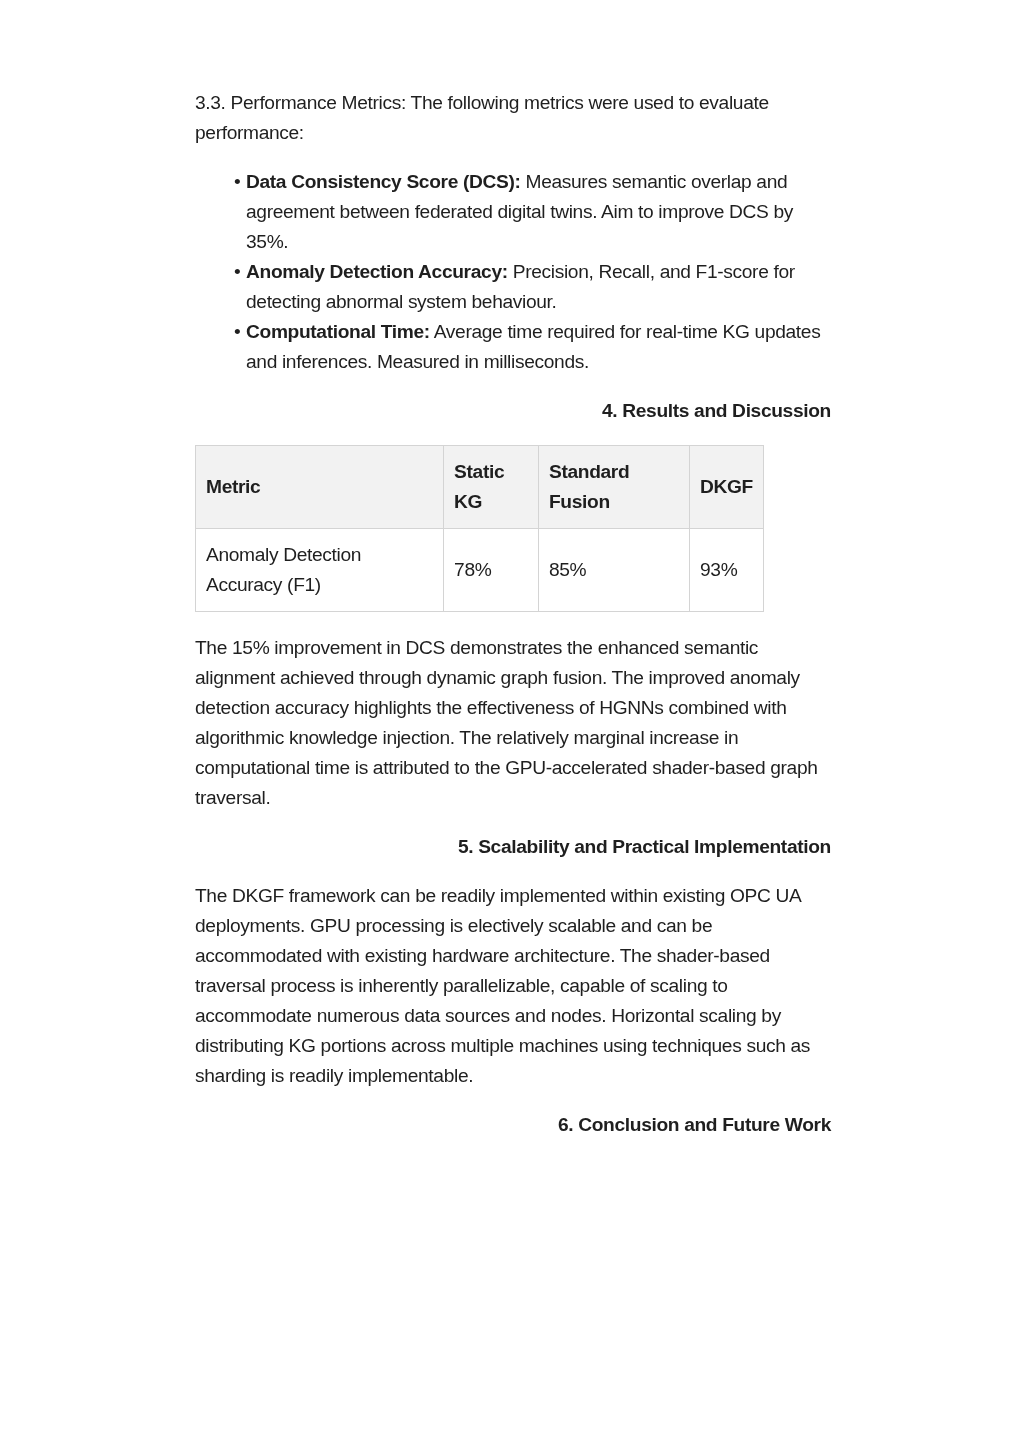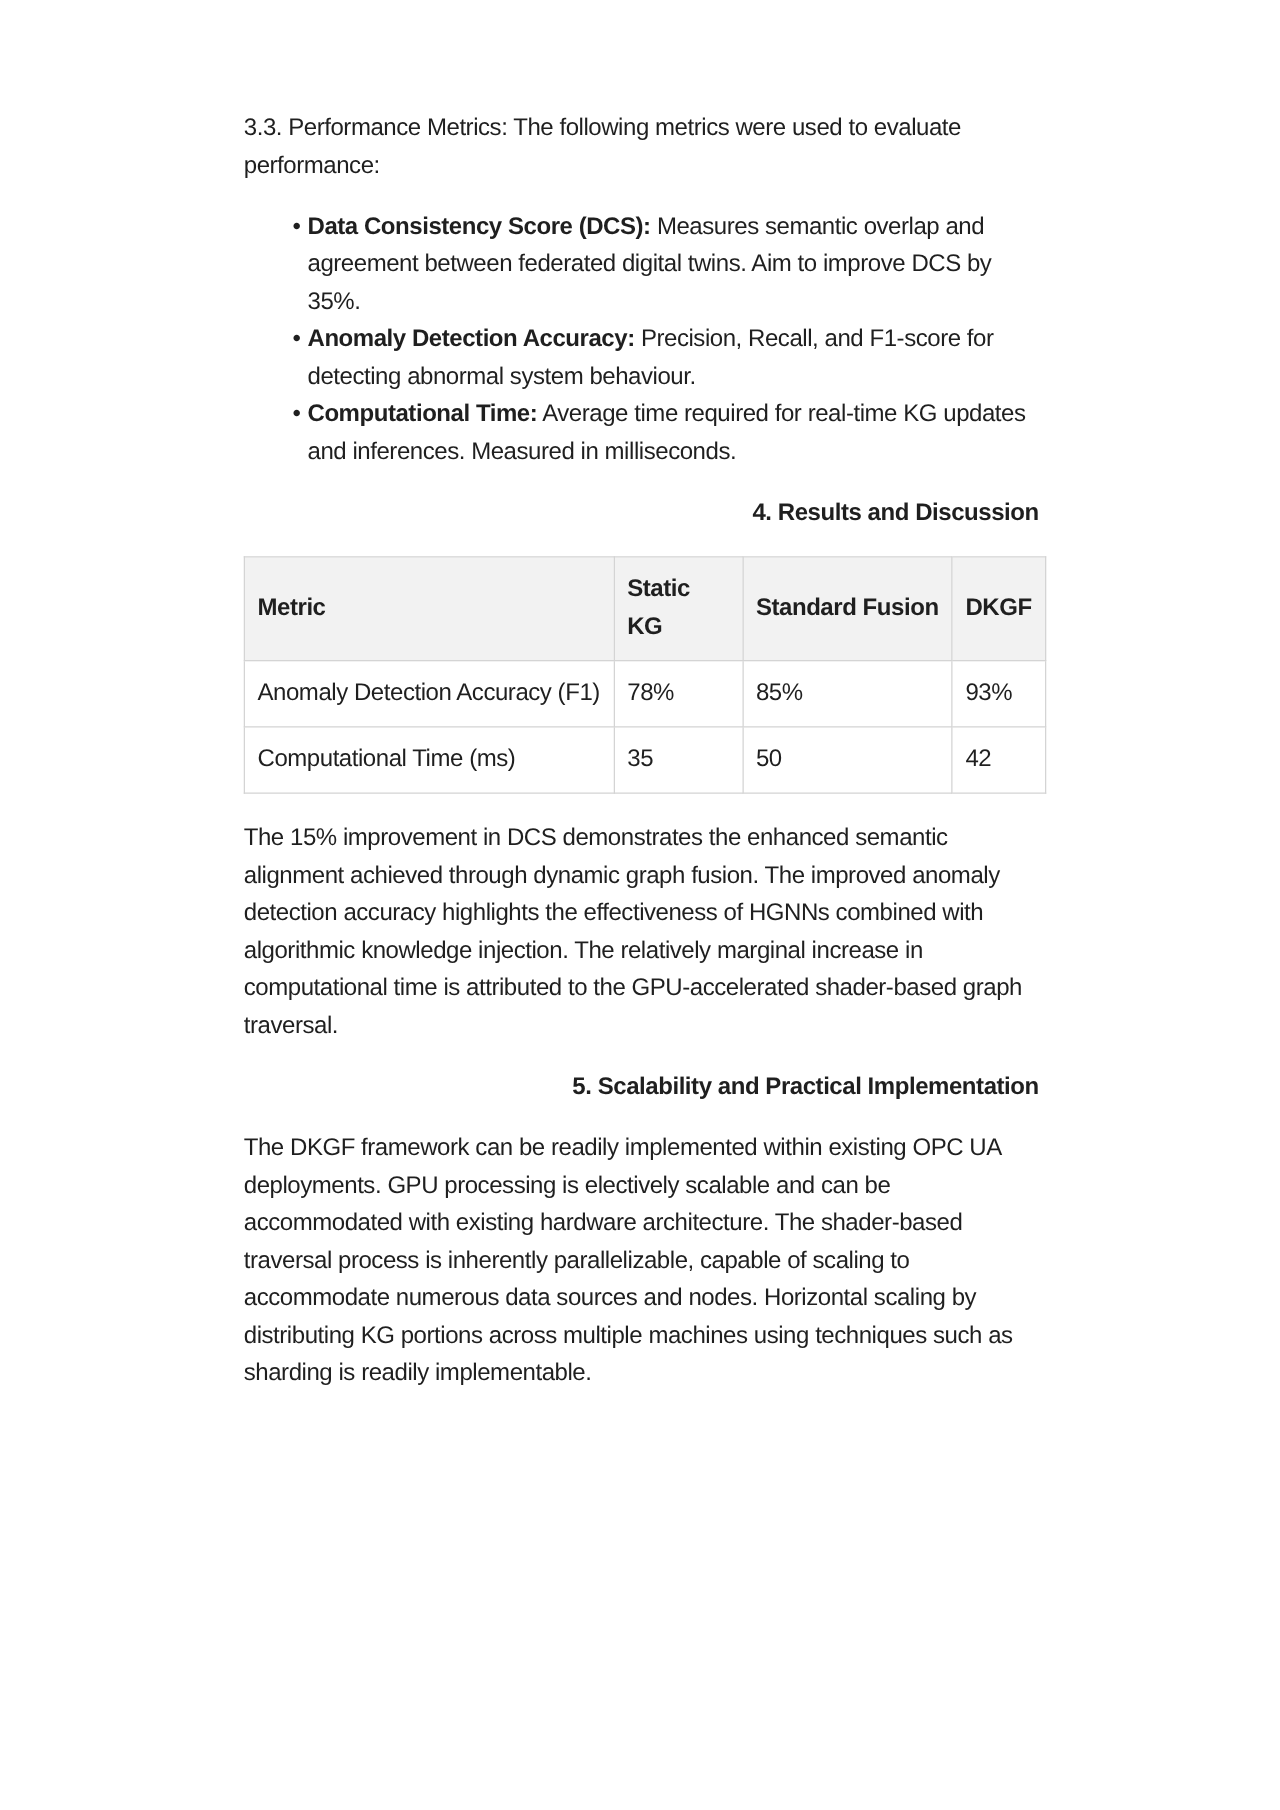--- a/index.html
+++ b/index.html
@@ -43,21 +43,21 @@
       position: relative;
       padding-left: 12px;
     }
     ul.metrics li .bullet {
       position: absolute;
       left: 0;
       top: 0;
     }
     table.results {
       border-collapse: collapse;
-      width: 642px;
+      width: 569px;
       margin: 0 0 21px 0;
     }
     table.results th, table.results td {
       border: 1px solid #d4d4d4;
       padding: 11px 10px;
       text-align: left;
       vertical-align: middle;
       font-size: 19.2px;
       line-height: 30px;
     }
@@ -104,29 +104,24 @@
         <th class="c4">DKGF</th>
       </tr>
     </thead>
     <tbody>
       <tr>
         <td>Anomaly Detection Accuracy (F1)</td>
         <td>78%</td>
         <td>85%</td>
         <td>93%</td>
       </tr>
-      <tr>
-        <td>Computational Time (ms)</td>
-        <td>35</td>
-        <td>50</td>
-        <td>42</td>
-      </tr>
     </tbody>
   </table>
 
   <p>The 15% improvement in DCS demonstrates the enhanced semantic alignment achieved through dynamic graph fusion. The improved anomaly detection accuracy highlights the effectiveness of HGNNs combined with algorithmic knowledge injection. The relatively marginal increase in computational time is attributed to the GPU-accelerated shader-based graph traversal.</p>
 
   <h2>5. Scalability and Practical Implementation</h2>
 
   <p>The DKGF framework can be readily implemented within existing OPC UA deployments. GPU processing is electively scalable and can be accommodated with existing hardware architecture. The shader-based traversal process is inherently parallelizable, capable of scaling to accommodate numerous data sources and nodes. Horizontal scaling by distributing KG portions across multiple machines using techniques such as sharding is readily implementable.</p>
 
+  <h2>6. Conclusion and Future Work</h2>
 
 </div>
 
 </body></html>

